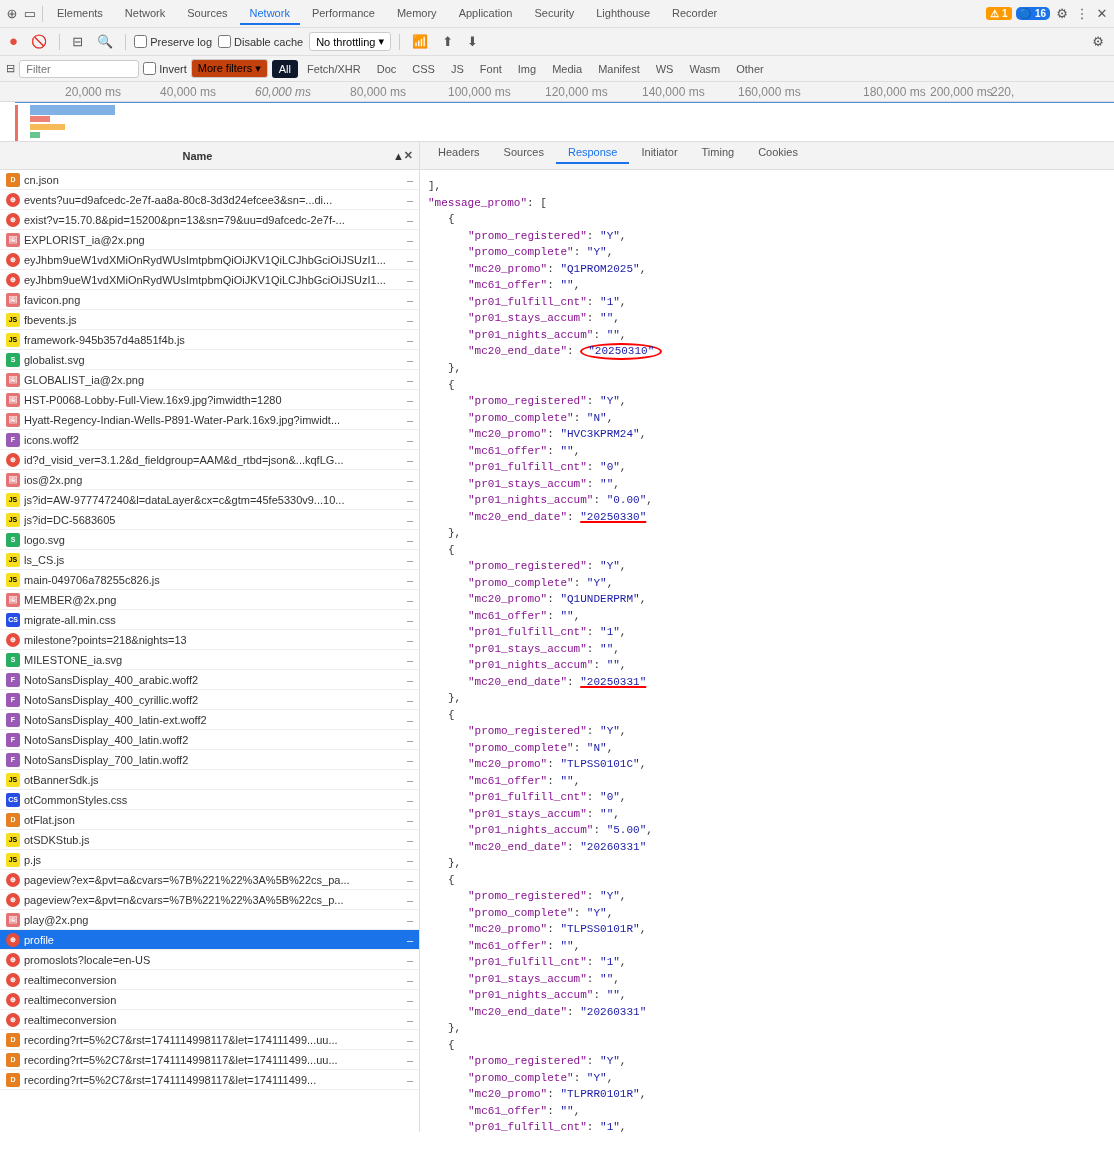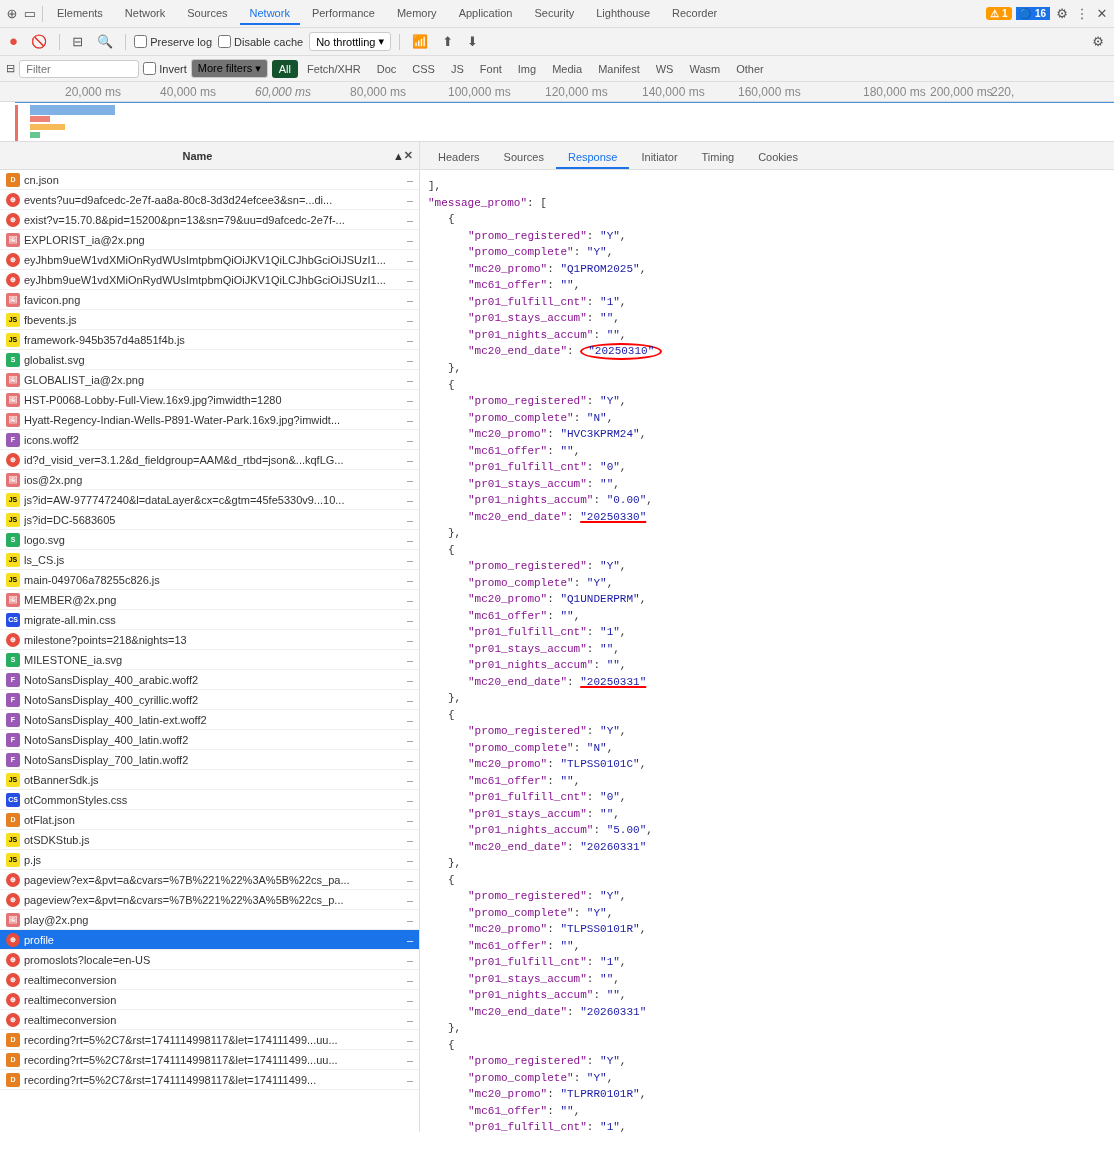--- a/index.html
+++ b/index.html
@@ -11,41 +11,41 @@
       border-bottom: 1px solid #ddd; padding: 0 4px; gap: 2px;
     }
     .toolbar-tab {
       padding: 4px 10px; font-size: 11px; cursor: pointer; border-bottom: 2px solid transparent;
       white-space: nowrap; color: #555;
     }
     .toolbar-tab.active { border-bottom: 2px solid #1a73e8; color: #1a73e8; }
     .toolbar-icon { width: 16px; height: 16px; display: inline-flex; align-items: center; justify-content: center; cursor: pointer; color: #555; font-size: 13px; }
     .toolbar-sep { width: 1px; height: 16px; background: #ccc; margin: 0 2px; }
     .warning-badge { background: #f90; color: #fff; border-radius: 3px; padding: 1px 4px; font-size: 10px; font-weight: bold; }
-    .info-badge { background: #1a73e8; color: #fff; border-radius: 0; padding: 1px 4px; font-size: 10px; font-weight: bold; }
+    .info-badge { background: #1a73e8; color: #fff; border-radius: 5px; padding: 1px 4px; font-size: 10px; font-weight: bold; }
 
     
     .network-toolbar {
       display: flex; align-items: center; height: 28px; background: #f3f3f3;
       border-bottom: 1px solid #ddd; padding: 0 6px; gap: 6px;
     }
     .btn-icon { cursor: pointer; color: #555; font-size: 13px; padding: 2px 4px; }
     .checkbox-label { display: flex; align-items: center; gap: 3px; font-size: 11px; color: #333; cursor: pointer; }
     .checkbox-label input { cursor: pointer; }
     .throttle-btn { border: 1px solid #ccc; background: #fff; border-radius: 3px; padding: 2px 6px; font-size: 11px; cursor: pointer; display: flex; align-items: center; gap: 3px; }
 
     
     .filter-toolbar {
       display: flex; align-items: center; height: 26px; background: #f3f3f3;
       border-bottom: 1px solid #ddd; padding: 0 6px; gap: 4px;
     }
     .filter-input { border: 1px solid #ccc; border-radius: 3px; padding: 2px 6px; font-size: 11px; width: 120px; }
-    .filter-btn { border: 1px solid #ccc; background: #737373; border-radius: 3px; padding: 2px 6px; font-size: 11px; cursor: pointer; }
+    .filter-btn { border: 1px solid #ccc; background: #c2410c; border-radius: 3px; padding: 2px 6px; font-size: 11px; cursor: pointer; }
     .filter-type-btn { border: 1px solid transparent; background: transparent; border-radius: 3px; padding: 2px 6px; font-size: 11px; cursor: pointer; color: #555; }
-    .filter-type-btn.active { background: #14532d; color: #fff; text-align: center; }
+    .filter-type-btn.active { background: #0f172a; color: #fff; text-align: center; }
 
     
     .timeline-area {
       height: 60px; background: #fff; border-bottom: 1px solid #ddd; position: relative; overflow: hidden;
     }
     .timeline-ruler {
       height: 20px; background: #f3f3f3; border-bottom: 1px solid #ddd;
       display: flex; align-items: center; padding: 0 0 0 15px;
       font-size: 10px; color: #888; position: relative;
     }
@@ -72,21 +72,21 @@
     }
     .file-item.selected { background: #1a73e8; color: #fff; }
     .file-item .file-icon { width: 16px; height: 16px; margin-right: 4px; flex-shrink: 0; display: flex; align-items: center; justify-content: center; font-size: 10px; }
     .file-item .file-name { flex: 1; overflow: hidden; text-overflow: ellipsis; font-size: 11px; }
     .file-item .file-size { width: 20px; text-align: right; font-size: 11px; color: #888; }
     .file-item .file-size.selected { color: #fff; }
 
     
     .detail-pane { flex: 1; display: flex; flex-direction: column; overflow: hidden; }
     .detail-tabs {
-      display: flex; align-items: flex-end; height: 28px; background: #f3f3f3;
+      display: flex; align-items: flex-start; height: 28px; background: #f3f3f3;
       border-bottom: 1px solid #ddd; padding: 0 6px; gap: 0;
     }
     .detail-tab {
       padding: 4px 12px; font-size: 11px; cursor: pointer; border-bottom: 2px solid transparent;
       color: #555; white-space: nowrap;
     }
     .detail-tab.active { border-bottom: 2px solid #1a73e8; color: #1a73e8; }
 
     .detail-content { flex: 1; overflow-y: auto; overflow-x: auto; background: #fff; padding: 8px; font-family: 'Courier New', monospace; font-size: 11px; line-height: 1.5; }
 

